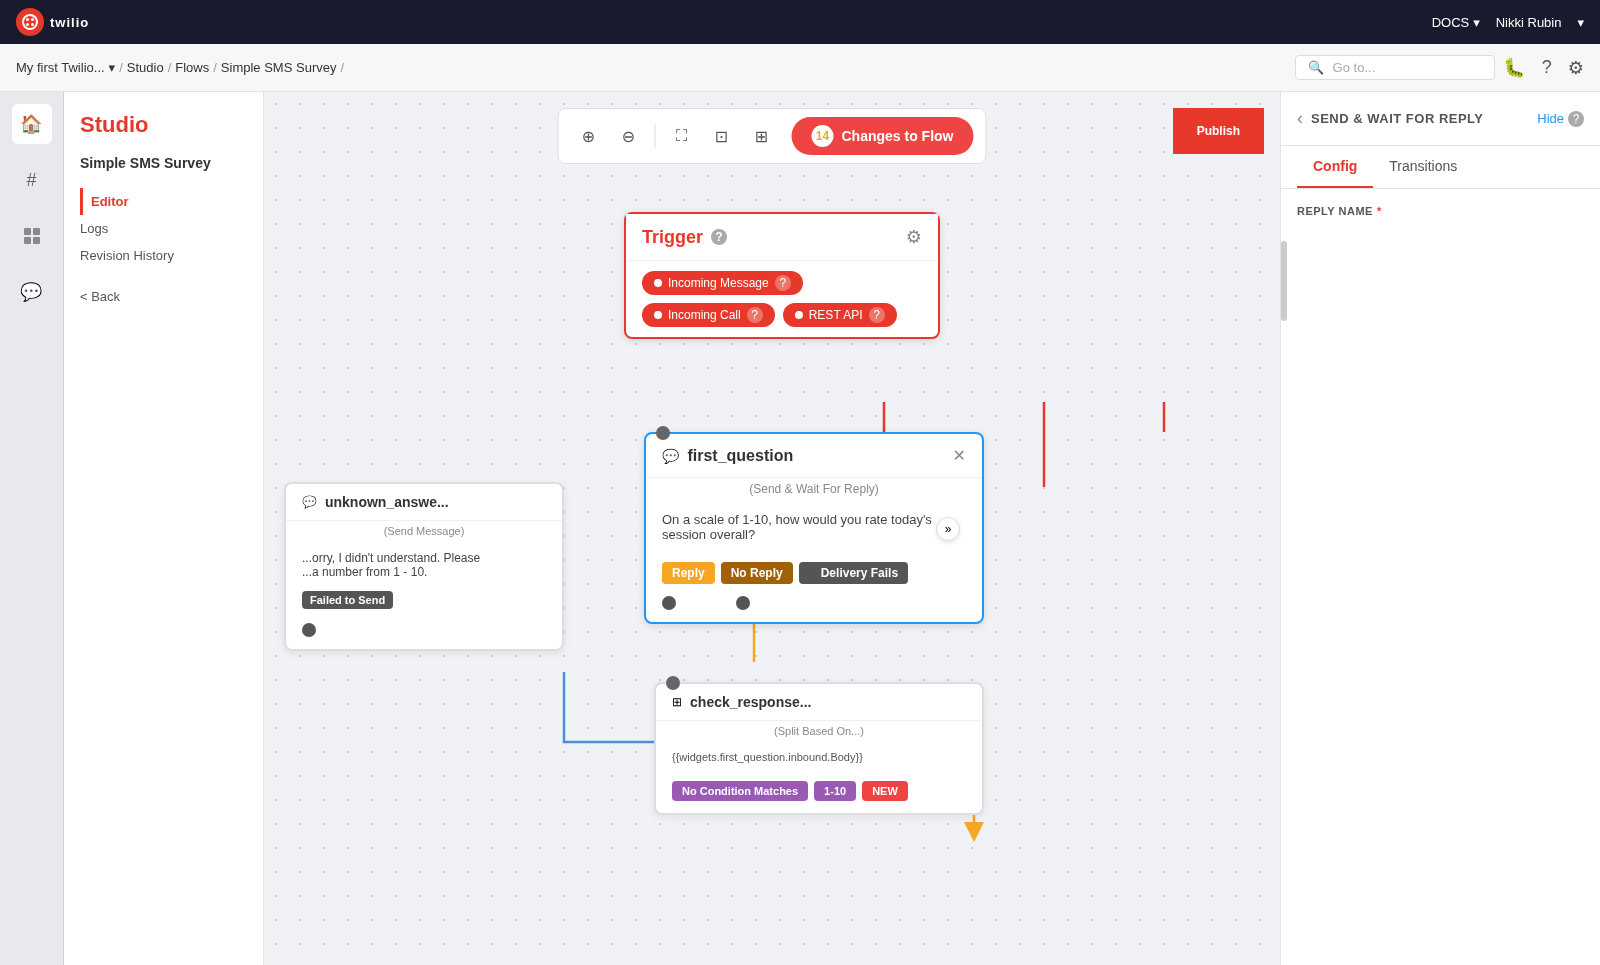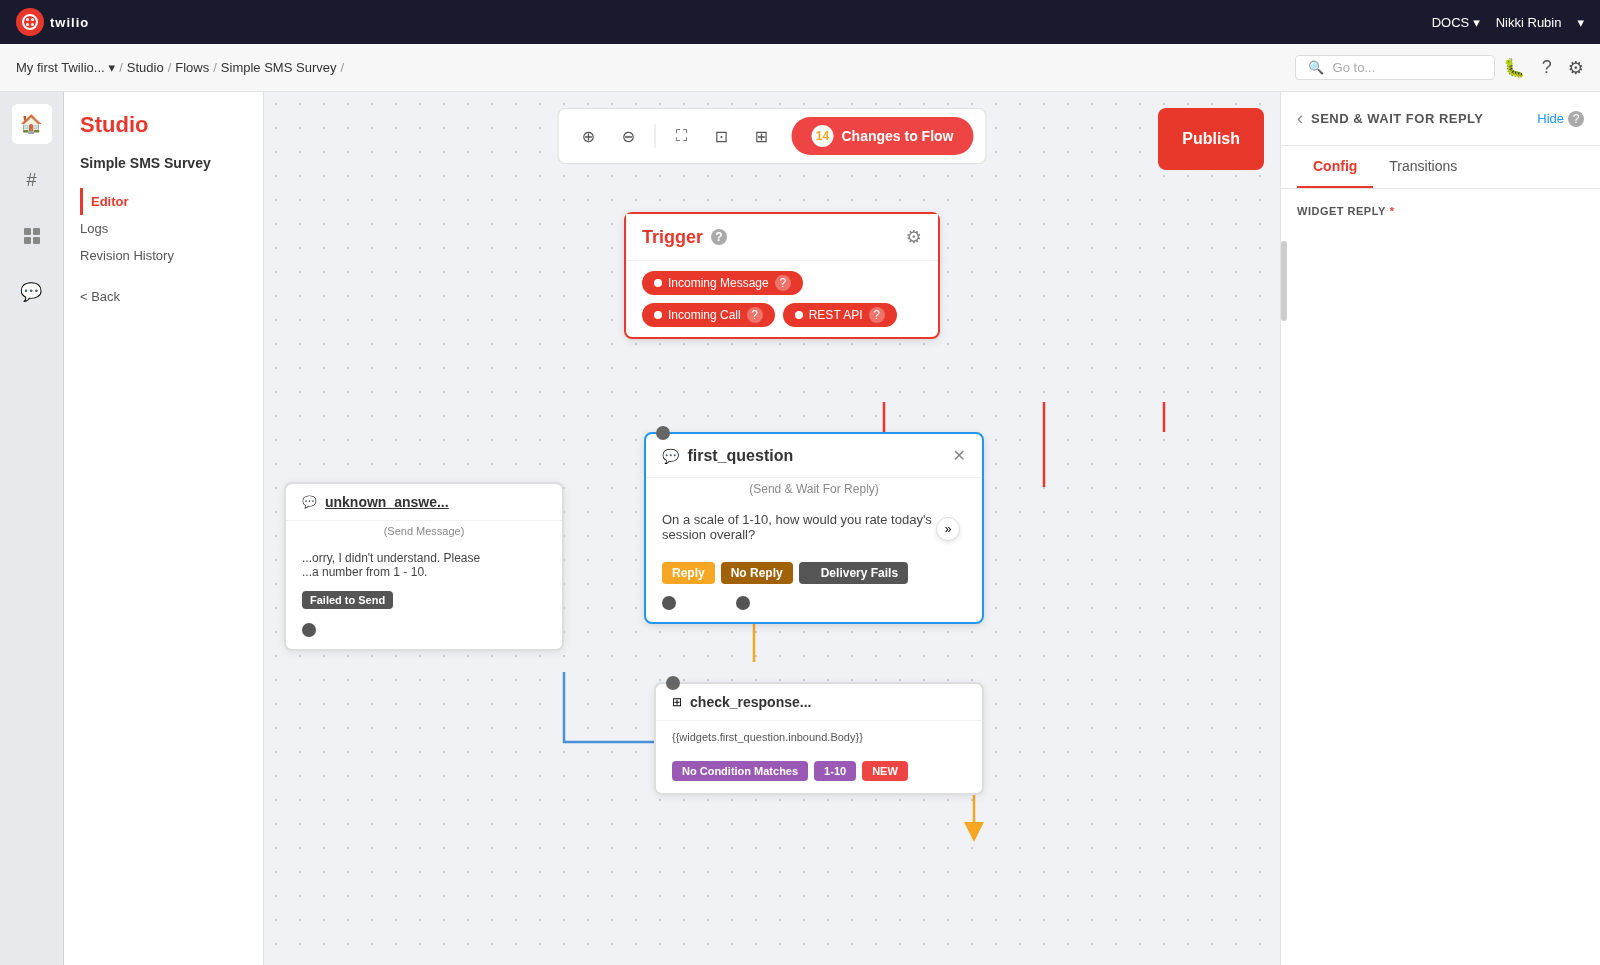--- a/index.html
+++ b/index.html
@@ -144,24 +144,24 @@
       color: #f5a623;
       border-radius: 50%;
       width: 22px; height: 22px;
       display: flex; align-items: center; justify-content: center;
       font-size: 12px; font-weight: 700;
     }
     .publish-btn {
       background: #e8372b;
       color: white;
       border: none;
-      border-radius: 8px;
-      padding: 22px 24px;
+      border-radius: 0;
+      padding: 16px 24px;
       font-weight: 600;
-      font-size: 16px;
+      font-size: 12px;
       cursor: pointer;
       position: absolute;
       top: 16px;
       right: 16px;
       z-index: 10;
     }
 
     
     .trigger-node {
       position: absolute;
@@ -233,21 +233,21 @@
       background: white;
       border: 2px solid #ddd;
       border-radius: 8px;
       box-shadow: 0 2px 8px rgba(0,0,0,0.08);
     }
     .ua-header {
       padding: 10px 16px;
       border-bottom: 1px solid #f0f0f0;
       display: flex; align-items: center; gap: 8px;
     }
-    .ua-title { font-size: 14px; font-weight: 600; color: #333; text-decoration: underline; }
+    .ua-title { font-size: 14px; font-weight: 600; color: #333; }
     .ua-subtitle { color: #888; font-size: 11px; text-align: center; padding: 4px 0; }
     .ua-body { padding: 10px 16px; font-size: 12px; color: #444; }
     .ua-badge { background: #555; color: white; border-radius: 4px; padding: 3px 8px; font-size: 11px; font-weight: 600; display: inline-block; margin-top: 4px; }
 
     
     .cr-node {
       position: absolute;
       top: 590px;
       left: 390px;
       width: 330px;
@@ -527,20 +527,21 @@
         <div style="width:14px; height:14px; border-radius:50%; background:#555;"></div>
       </div>
     </div>
 
     <div class="cr-node">
       <div style="position:absolute; top:-8px; left:10px; width:14px; height:14px; border-radius:50%; background:#666;"></div>
       <div class="cr-header">
         <span style="font-size:12px;">⊞</span>
         <span class="cr-title">check_response...</span>
       </div>
+      <div class="cr-subtitle">(Split Based On...)</div>
       <div class="cr-body">{{widgets.first_question.inbound.Body}}</div>
       <div class="cr-buttons">
         <button class="cr-btn no-cond">No Condition Matches</button>
         <button class="cr-btn range">1-10</button>
         <button class="cr-btn new-btn">NEW</button>
       </div>
     </div>
 
     <div style="position:absolute; top:50%; right:320px; transform:translateY(-50%); background:white; border:1px solid #ddd; border-radius:50%; width:24px; height:24px; display:flex; align-items:center; justify-content:center; cursor:pointer; z-index:10; box-shadow:0 2px 4px rgba(0,0,0,0.1);">
       <span style="font-size:12px;">»</span>
@@ -558,21 +559,21 @@
         <span>Hide</span>
         <span class="q-mark">?</span>
       </div>
     </div>
     <div class="right-panel-tabs">
       <div class="right-tab active">Config</div>
       <div class="right-tab">Transitions</div>
     </div>
     <div class="right-panel-body">
       <div class="field-label">
-        <span>WIDGET REPLY</span>
+        <span>REPLY NAME</span>
         <span class="required-star">*</span>
       </div>
 
     </div>
 
     <div style="position:relative; width:6px; height:100%;">
       <div class="scrollbar-thumb"></div>
     </div>
   </div>
 

